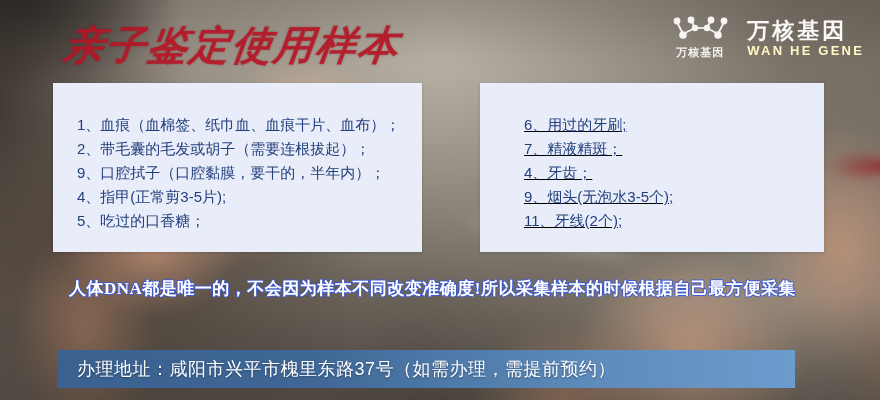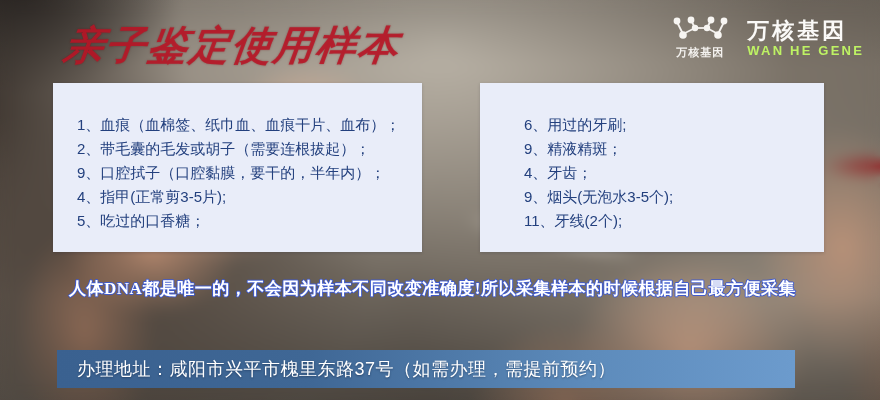--- a/index.html
+++ b/index.html
@@ -68,40 +68,40 @@
   
   .logo{position:absolute;right:16px;top:16px;display:flex;align-items:center;gap:16px;}
   .logo-mark{display:flex;flex-direction:column;align-items:center;gap:3px;}
   .logo-mark svg{display:block;}
   .logo-mark-text{
     font-size:11px;font-weight:700;color:#f4f2ef;letter-spacing:1px;
     font-family:"Liberation Sans","DejaVu Sans",sans-serif;
   }
   .logo-words{display:flex;flex-direction:column;align-items:flex-start;gap:2px;}
   .logo-cn{font-size:22px;font-weight:700;color:#fbfaf8;letter-spacing:3px;line-height:1;}
-  .logo-en{font-size:13px;font-weight:700;color:#bef264;letter-spacing:2.2px;line-height:1;}
+  .logo-en{font-size:13px;font-weight:700;color:#fef9c3;letter-spacing:2.2px;line-height:1;}
 
   
   .panel{
     position:absolute;top:83px;
     background:#e9edf9;
     box-shadow:0 1px 3px rgba(20,25,45,.18);
   }
   .panel.left{left:53px;width:369px;height:169px;}
   .panel.right{left:480px;width:344px;height:169px;}
   .panel ol{list-style:none;margin:12px;padding:0;}
   .panel li{
     color:#23407e;
     font-size:15px;
     line-height:24px;
     white-space:nowrap;
     font-family:"Liberation Sans","DejaVu Sans",sans-serif;
   }
   .panel.left ol{padding:18px 0 0 12px;}
-  .panel.right ol{padding:18px 0 0 32px;}
+  .panel.right ol{padding:18px 0 0 32px;text-decoration:underline;}
 
   
   .para{
     position:absolute;left:69px;top:272px;width:790px;
     font-family:"Liberation Serif","DejaVu Serif",serif;
     font-size:17px;font-weight:700;line-height:33px;
     color:#ffffff;
     letter-spacing:.5px;
     -webkit-text-stroke:1px #3f5bd0;
     paint-order:stroke fill;
@@ -181,21 +181,21 @@
       <li>2、带毛囊的毛发或胡子（需要连根拔起）；</li>
       <li>9、口腔拭子（口腔黏膜，要干的，半年内）；</li>
       <li>4、指甲(正常剪3-5片);</li>
       <li>5、吃过的口香糖；</li>
     </ol>
   </div>
 
   <div class="panel right">
     <ol>
       <li>6、用过的牙刷;</li>
-      <li>9、精液精斑；</li>
+      <li>7、精液精斑；</li>
       <li>4、牙齿；</li>
       <li>9、烟头(无泡水3-5个);</li>
       <li>11、牙线(2个);</li>
     </ol>
   </div>
 
   <div class="para">
     <span class="para-line">人体DNA都是唯一的，不会因为样本不同改变准确度!所以采集样本的时候根据自己最方便采集</span>
   </div>
 

